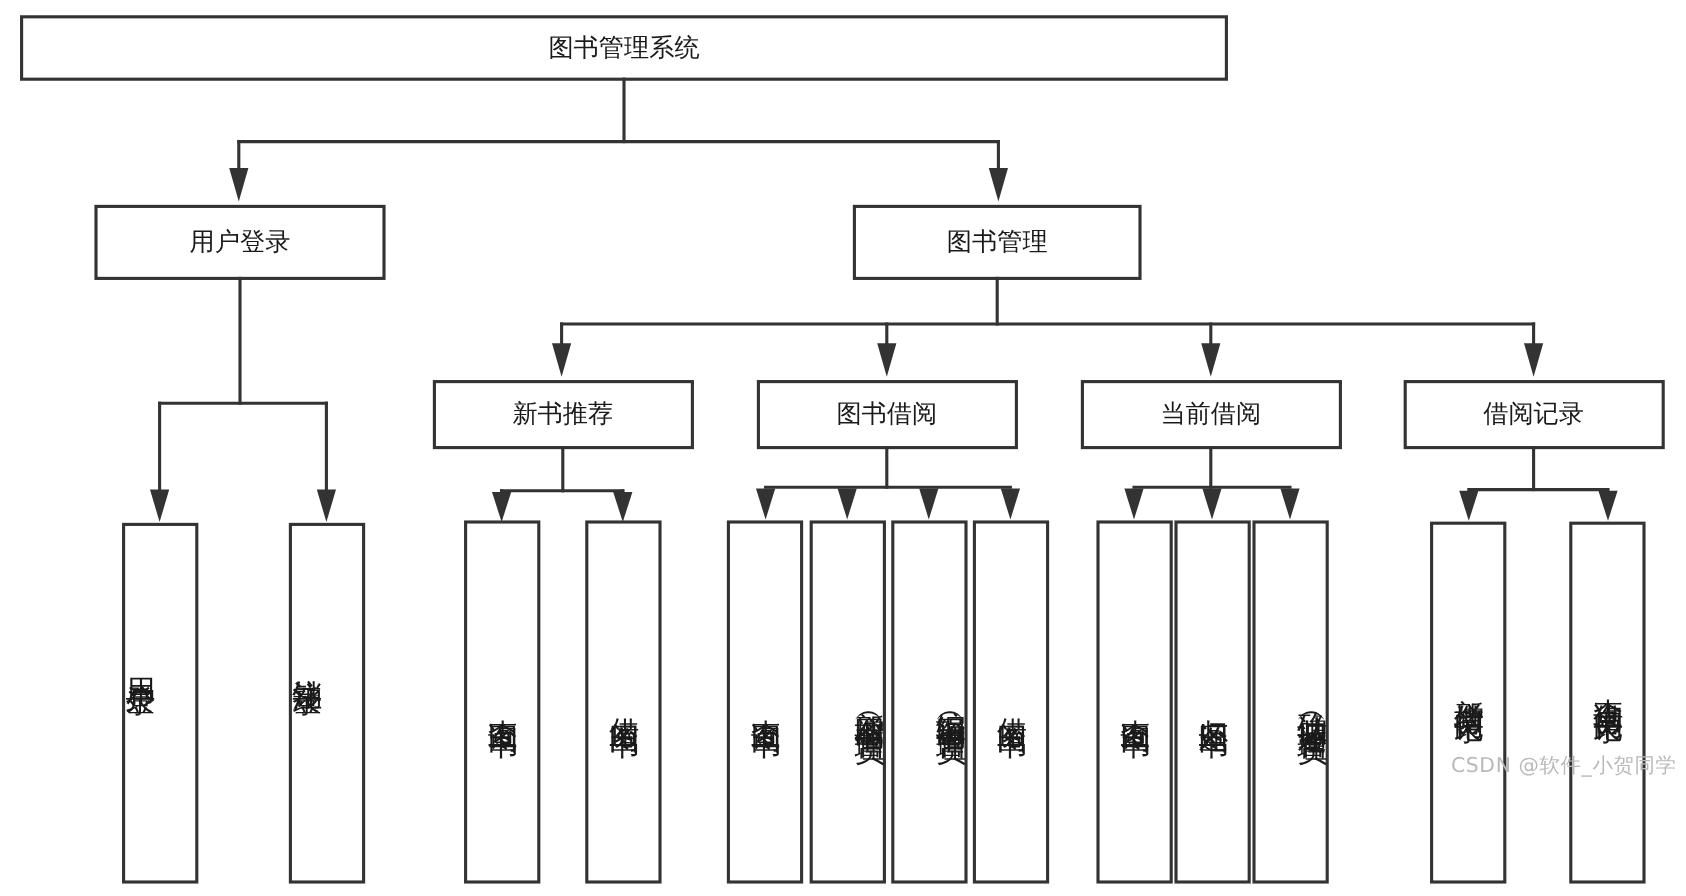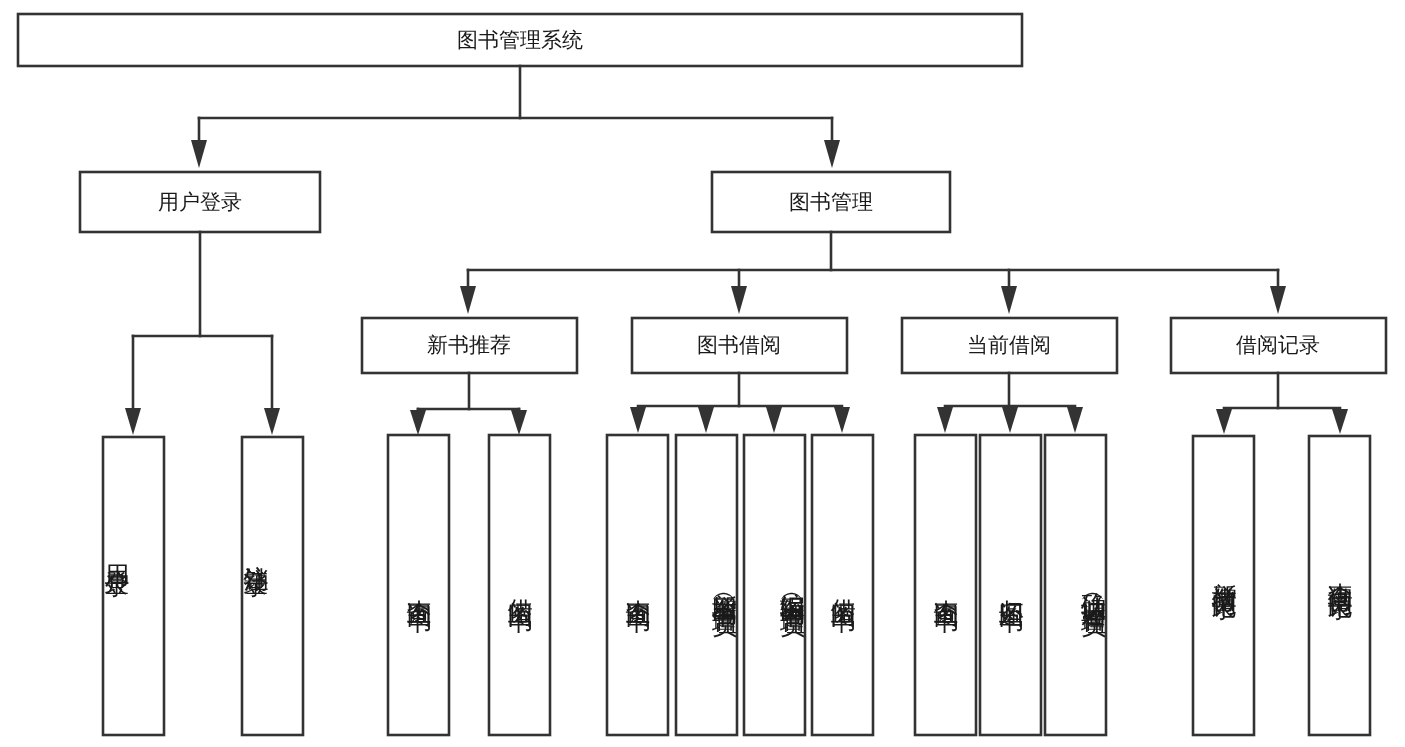--- a/index.html
+++ b/index.html
@@ -197,14 +197,15 @@
   <div class="leaf-label-wrap" style="left:744px; top:441px; width:61px; height:290px; align-items:flex-start; display:flex; justify-content:center;">编辑图书（管理员）</div>
   <div class="leaf-label-wrap" style="left:812px; top:435px; width:61px; height:300px; align-items:center; display:flex; justify-content:center;">借阅图书</div>
 
   <div class="leaf-label-wrap" style="left:915px; top:435px; width:61px; height:300px; align-items:center; display:flex; justify-content:center;">查询图书</div>
   <div class="leaf-label-wrap" style="left:980px; top:435px; width:61px; height:300px; align-items:center; display:flex; justify-content:center;">归还图书</div>
   <div class="leaf-label-wrap" style="left:1045px; top:441px; width:61px; height:290px; align-items:flex-start; display:flex; justify-content:center;">确认归还（管理员）</div>
 
   <div class="leaf-label-wrap" style="left:1193px; top:436px; width:61px; height:299px; align-items:center; display:flex; justify-content:center; padding-bottom:30px; box-sizing:border-box;">新增借阅记录</div>
   <div class="leaf-label-wrap" style="left:1309px; top:436px; width:61px; height:299px; align-items:center; display:flex; justify-content:center; padding-bottom:30px; box-sizing:border-box;">查询借阅记录</div>
 
+  <div class="watermark">CSDN @软件_小贺同学</div>
 
 </div>
 
 </body></html>

